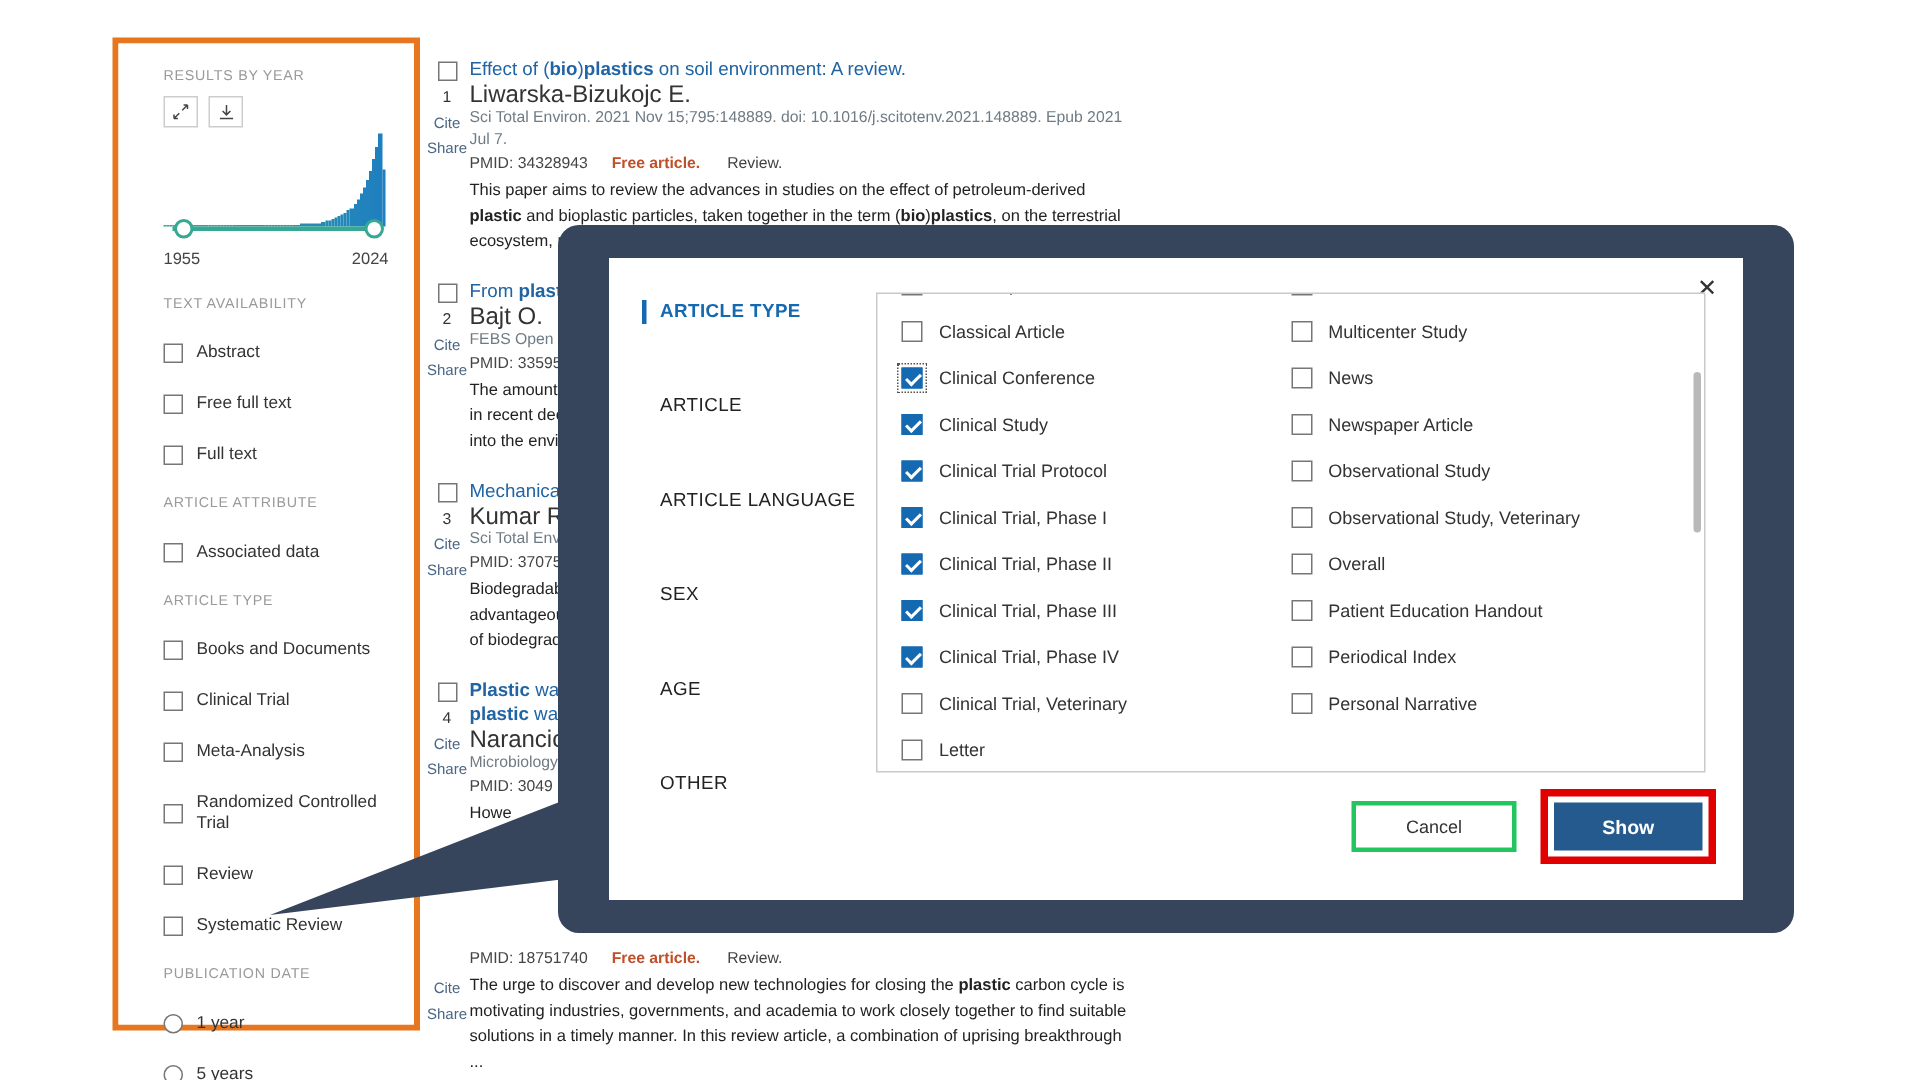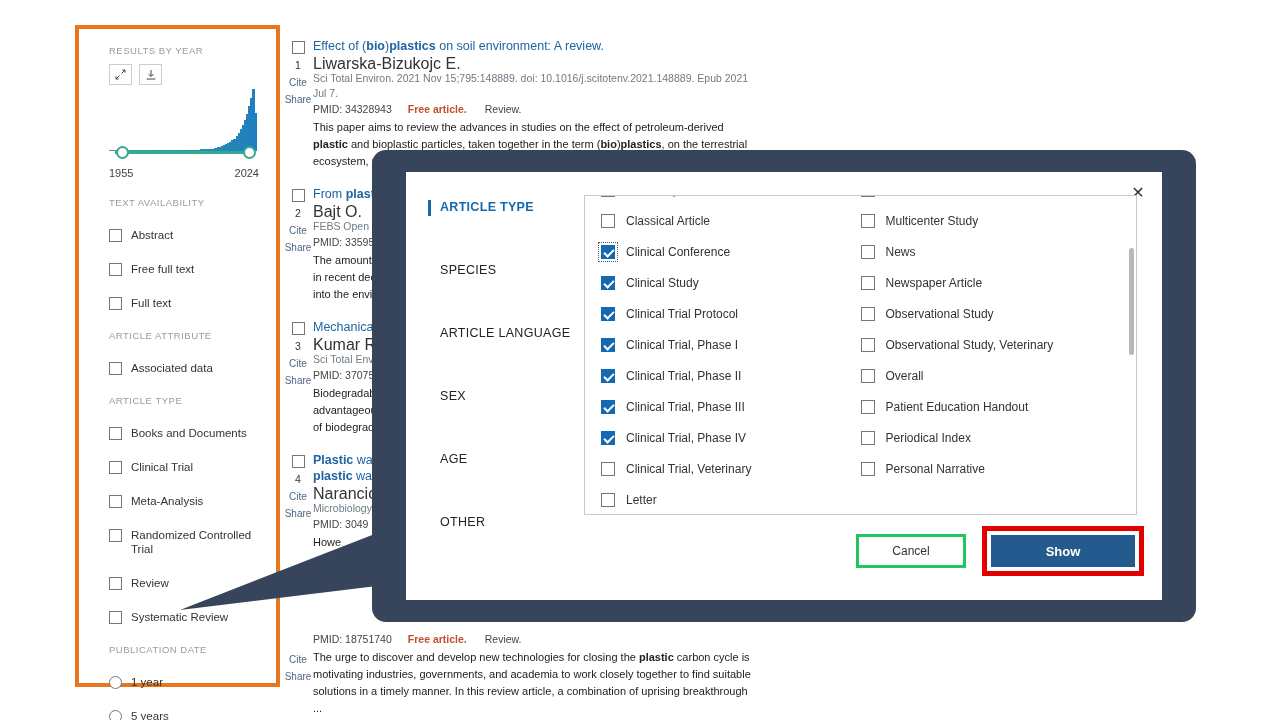--- a/index.html
+++ b/index.html
@@ -48,21 +48,21 @@
     position: absolute; bottom: 4px; width: 13px; height: 13px; border-radius: 50%;
     background: #fff; border: 2px solid #36a893;
   }
   #hist-handle-left { left: 7px; }
   #hist-handle-right { right: 3px; }
   #hist-years {
     display: flex; justify-content: space-between; width: 150px;
     font-size: 11px; color: #444; margin-top: 4px;
   }
 
-  .chk-row { display: flex; align-items: flex-start; margin: 20px 0; }
+  .chk-row { display: flex; align-items: center; margin: 20px 0; }
   .chk-box {
     width: 13px; height: 13px; border: 1px solid #767676; background: #fff;
     margin-right: 9px; flex: 0 0 auto; margin-top: 1px;
   }
   .radio-box {
     width: 13px; height: 13px; border: 1px solid #767676; border-radius: 50%;
     background: #fff; margin-right: 9px; flex: 0 0 auto; margin-top: 1px;
   }
   .chk-label { font-size: 11.5px; color: #333; line-height: 14px; max-width: 125px; }
 
@@ -159,21 +159,21 @@
   }
   #cancel-button {
     width: 110px; height: 34px; border: 3px solid #22c55e; background: #fff;
     font-size: 12px; color: #333; cursor: pointer;
     font-family: "Liberation Sans", sans-serif;
   }
   #show-highlight {
     border: 5px solid #e00000; padding: 4px; background: #fff;
   }
   #show-button {
-    width: 144px; height: 32px; border: none; background: #245a8d;
+    width: 99px; height: 32px; border: none; background: #245a8d;
     color: #fff; font-size: 13px; font-weight: 700; cursor: pointer;
     font-family: "Liberation Sans", sans-serif;
   }
 </style>
 </head>
 <body>
 
 <div id="root">
 
   <div id="results">
@@ -447,21 +447,21 @@
   </svg>
 
   <div id="dark-panel"></div>
 
   <div id="modal">
     <div id="modal-close">✕</div>
 
     <div id="modal-body">
       <div id="cat-col">
           <div class="cat-item active">ARTICLE TYPE</div>
-          <div class="cat-item">SPECIES</div>
+          <div class="cat-item">ARTICLE</div>
           <div class="cat-item">ARTICLE LANGUAGE</div>
           <div class="cat-item">SEX</div>
           <div class="cat-item">AGE</div>
           <div class="cat-item">OTHER</div>
         </div>
 
       <div id="list-box">
         <div id="list-inner">
           <div class="list-col" id="opt-col-left">
               <div class="opt-row">

